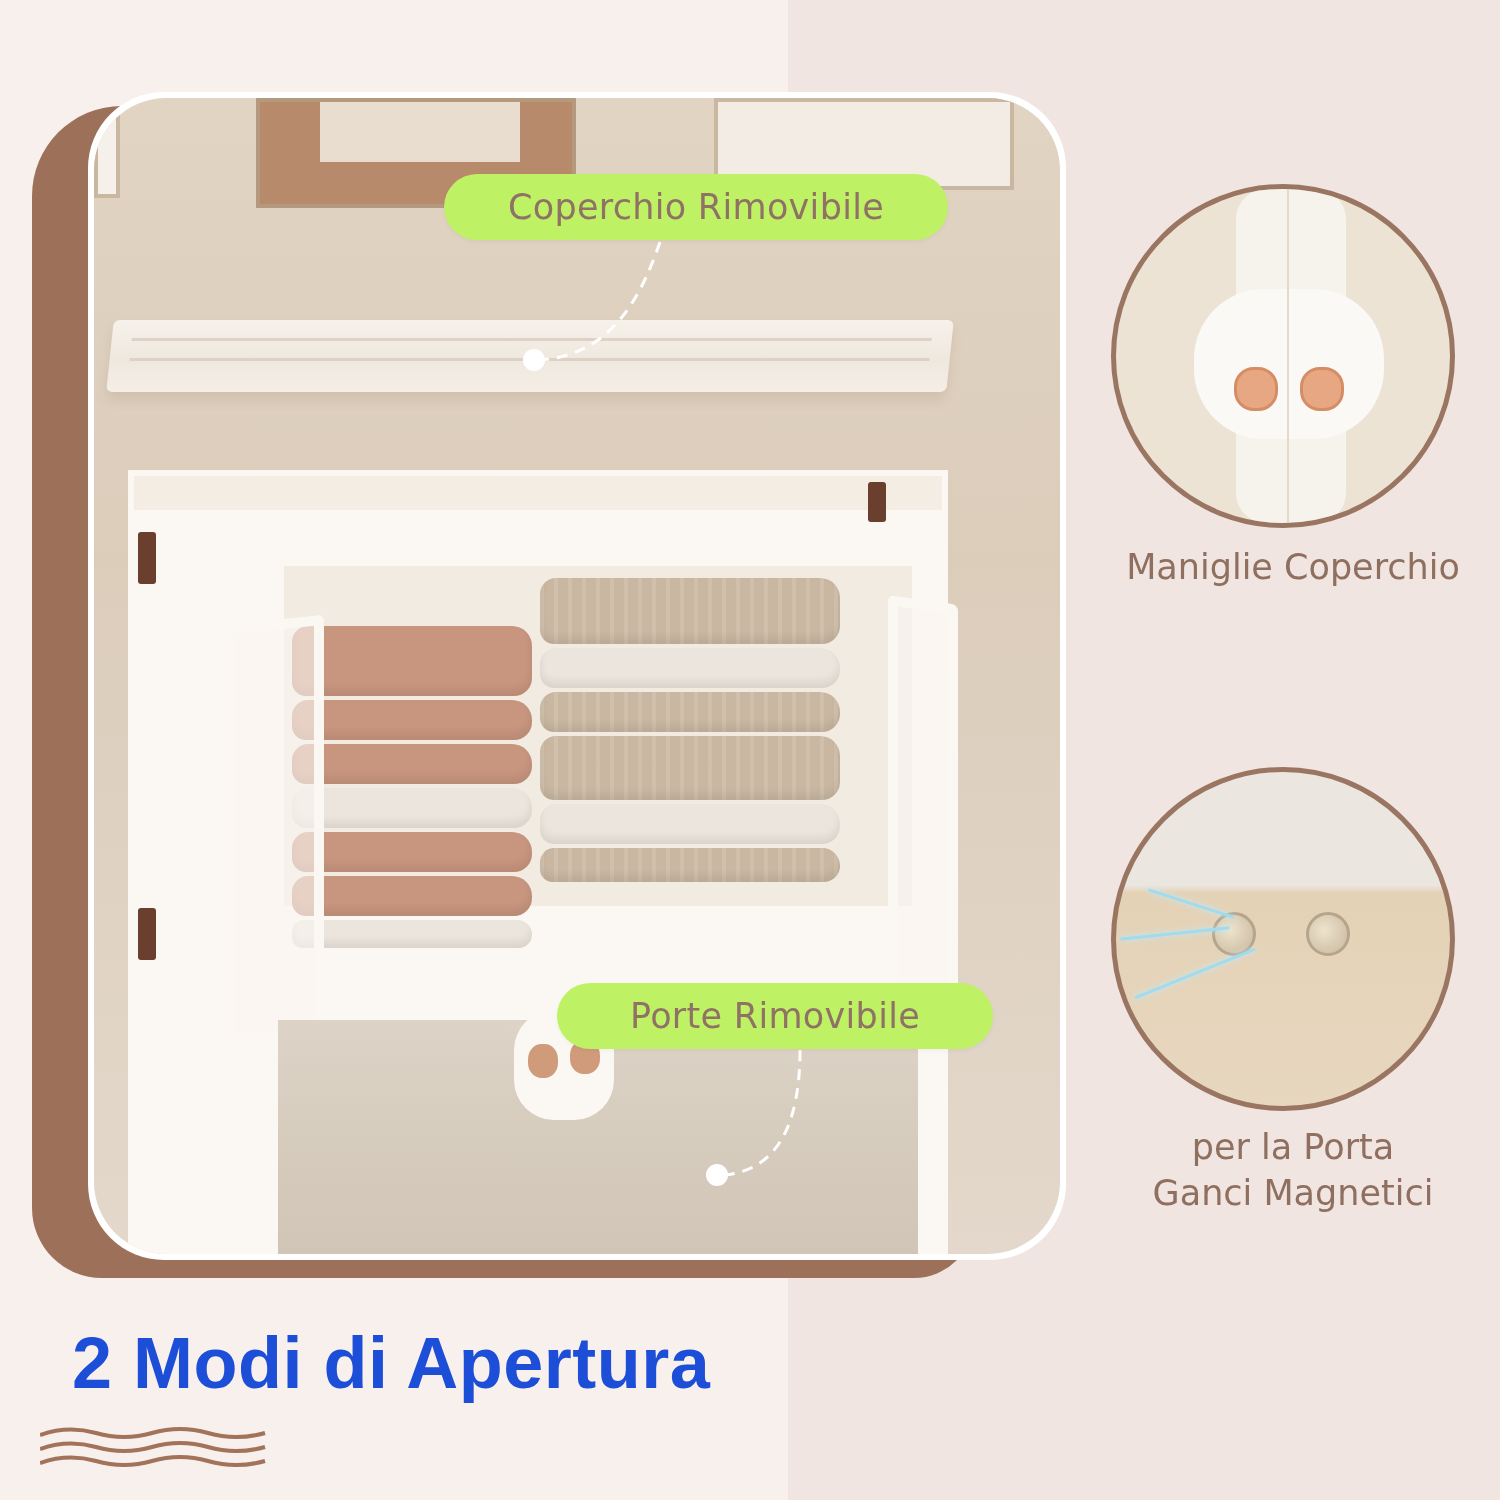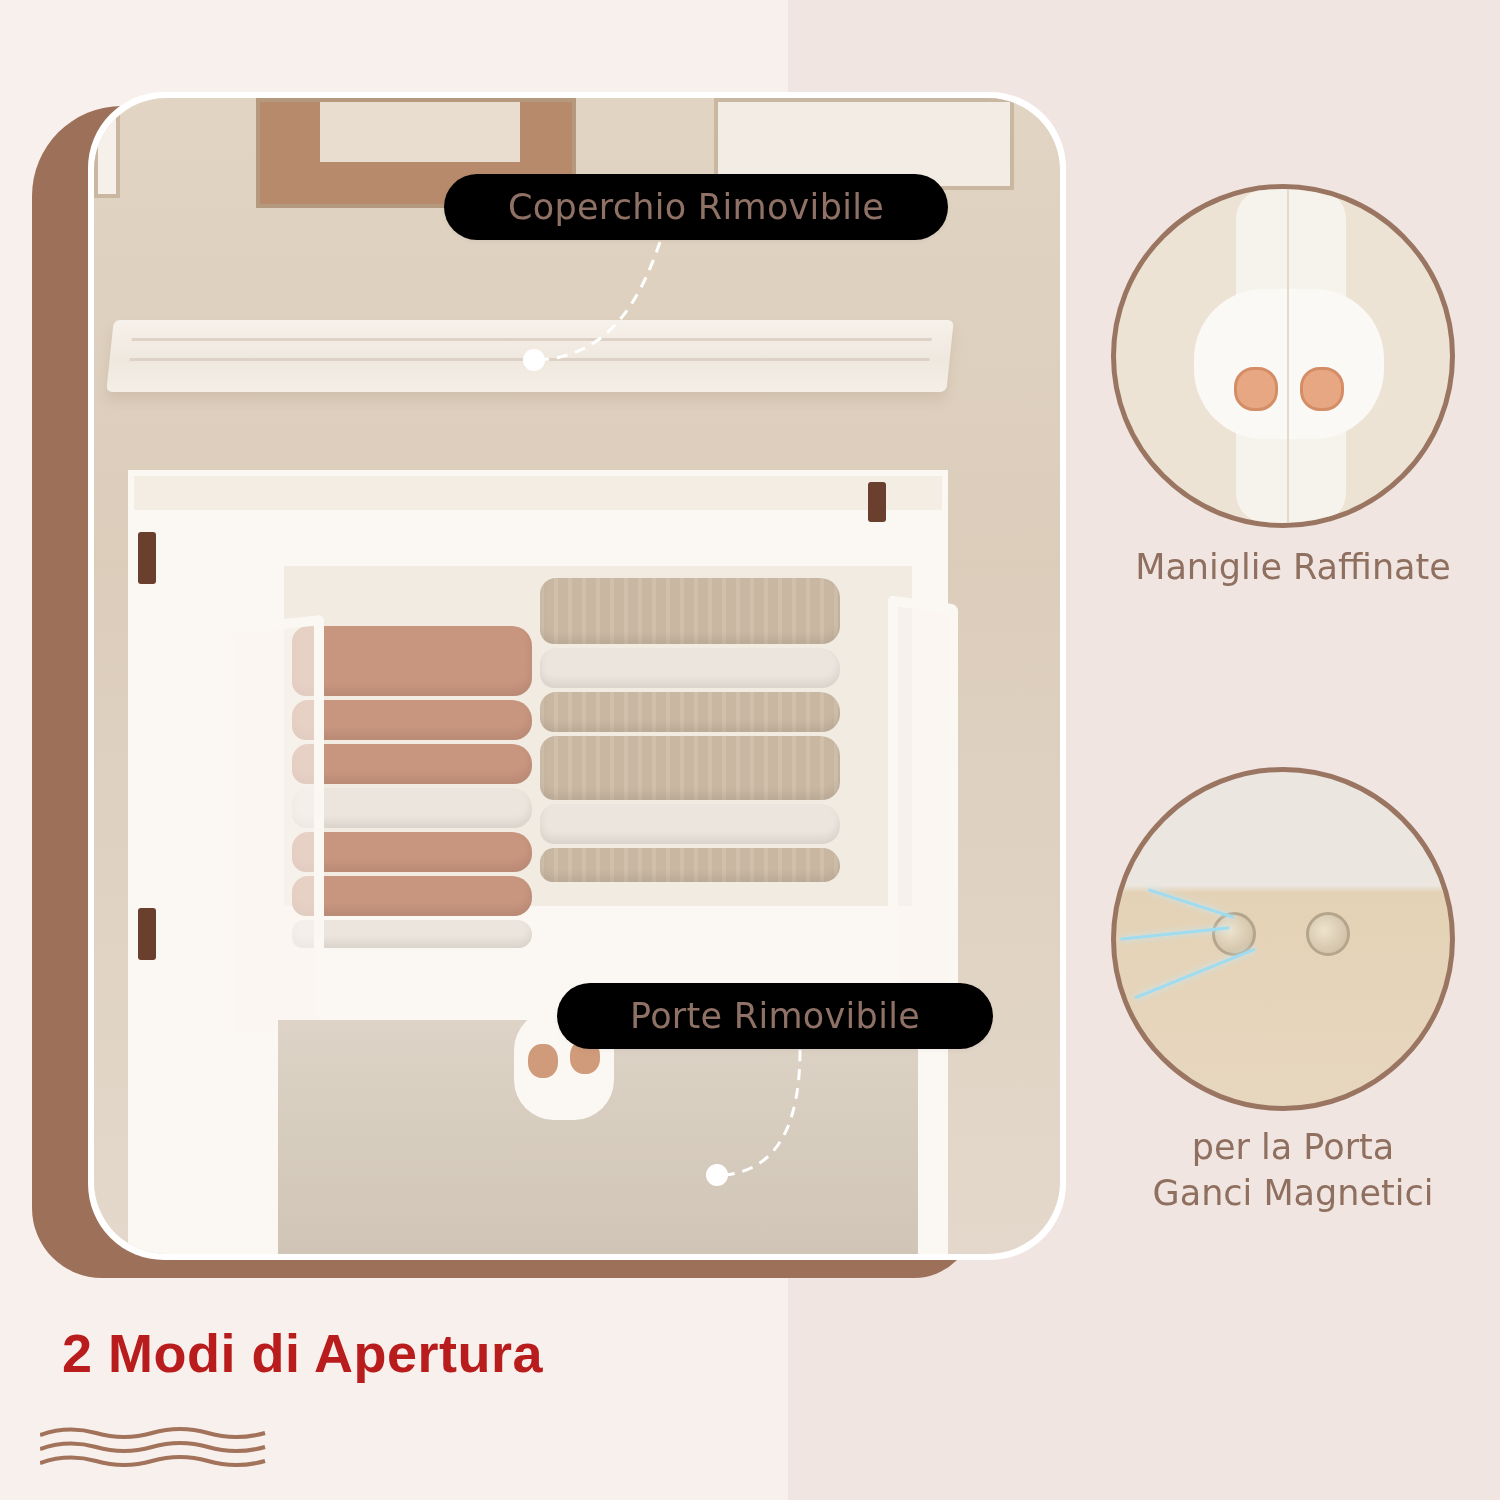--- a/index.html
+++ b/index.html
@@ -72,21 +72,21 @@
     background: linear-gradient(180deg, #ddd3c6, #cfc4b5);
   }
   .knob-plate {
     position: absolute; left: 420px; top: 912px; width: 100px; height: 110px;
     background: #fbf8f3; border-radius: 40px;
   }
   .knob { position: absolute; width: 30px; height: 34px; background: #cf9b7b; border-radius: 45%; }
 
   
   .pill {
-    position: absolute; background: #000000; border-radius: 34px;
+    position: absolute; background: #bef264; border-radius: 34px;
     color: #8f7265; font-size: 35px; letter-spacing: 0.3px;
     display: flex; align-items: center; justify-content: center;
     box-shadow: 0 2px 4px rgba(0,0,0,0.04);
   }
   .pill-lid { left: 444px; top: 174px; width: 504px; height: 66px; }
   .pill-doors { left: 557px; top: 983px; width: 436px; height: 66px; }
   .leader { position: absolute; left: 0; top: 0; width: 1500px; height: 1500px; pointer-events: none; }
 
   
   .circle {
@@ -102,23 +102,23 @@
   .magnet { position: absolute; width: 44px; height: 44px; border-radius: 50%; background: radial-gradient(circle at 40% 40%, #eee3cd, #c8b79c); border: 3px solid #b5a58c; }
   .bolt { position: absolute; height: 3px; background: #9fdcf0; box-shadow: 0 0 6px #bfeaff; border-radius: 2px; }
 
   .caption {
     position: absolute; color: #8f6f5f; font-size: 35px; text-align: center; line-height: 1.32;
   }
   .cap-handles { left: 1110px; top: 544px; width: 366px; }
   .cap-magnets { left: 1110px; top: 1124px; width: 366px; }
 
   .headline {
-    position: absolute; left: 62px; top: 1322px;
+    position: absolute; left: 72px; top: 1322px;
     font-family: "Liberation Sans", sans-serif; font-weight: bold;
-    font-size: 54px; color: #b91c1c; letter-spacing: 0.5px;
+    font-size: 72px; color: #1d4ed8; letter-spacing: 0.5px;
   }
   .waves { position: absolute; left: 40px; top: 1425px; width: 230px; height: 50px; }
 </style>
 </head>
 <body>
 
 <div class="bg-left"></div>
 <div class="bg-right"></div>
 
 <div class="back-card"></div>
@@ -185,21 +185,21 @@
   <span>Porte Rimovibile</span>
 </div>
 
 <div class="circle circle-handles">
   <div class="c-strip"></div>
   <div class="c-plate"></div>
   <div class="c-seam"></div>
   <div class="c-knob" style="left:118px; top:178px;"></div>
   <div class="c-knob" style="left:184px; top:178px;"></div>
 </div>
-<div class="caption cap-handles">Maniglie Raffinate</div>
+<div class="caption cap-handles">Maniglie Coperchio</div>
 
 <div class="circle circle-magnets">
   <div class="magnet" style="left:96px; top:140px;"></div>
   <div class="magnet" style="left:190px; top:140px;"></div>
   <div class="bolt" style="left:4px; top:160px; width:110px; transform:rotate(-6deg);"></div>
   <div class="bolt" style="left:14px; top:200px; width:130px; transform:rotate(-22deg);"></div>
   <div class="bolt" style="left:30px; top:130px; width:90px; transform:rotate(18deg);"></div>
 </div>
 <div class="caption cap-magnets">
   <div>per la Porta</div>

